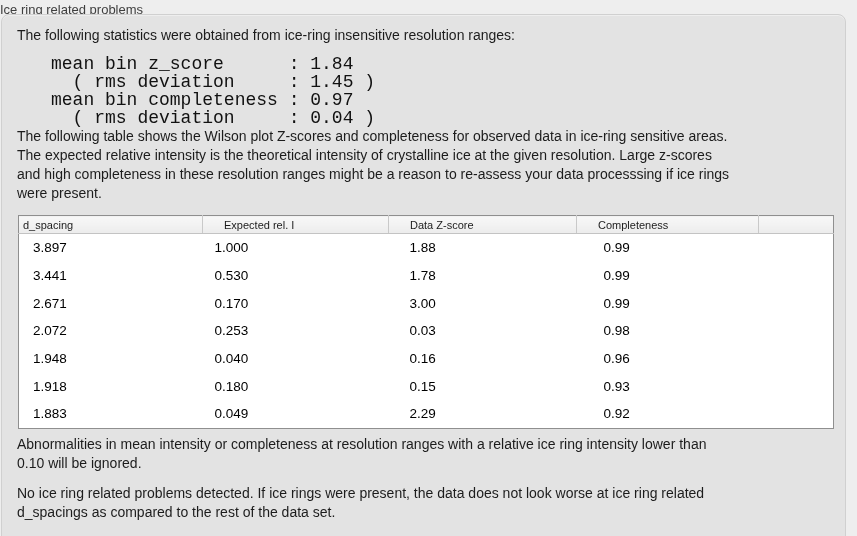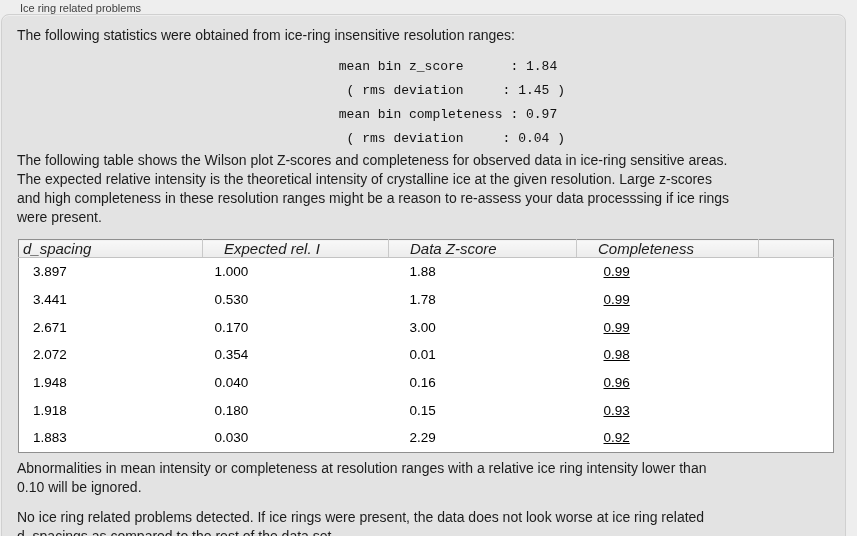--- a/index.html
+++ b/index.html
@@ -8,22 +8,22 @@
     width: 857px;
     height: 536px;
     overflow: hidden;
     background: #eeeeee;
     font-family: "Liberation Sans", sans-serif;
     color: #1c1c1c;
   }
   .window-title {
     position: absolute;
     top: 2px;
-    left: 20px;
-    font-size: 11px;
+    left: 0;
+    font-size: 13px;
     color: #3e3e3e;
   }
   .panel {
     position: absolute;
     top: 14px;
     left: 1px;
     width: 845px;
     height: 540px;
     background: #e3e3e3;
     border: 1px solid #d0d0d0;
@@ -33,65 +33,63 @@
   }
   .para {
     font-size: 14px;
     line-height: 19px;
     white-space: pre-line;
     margin: 0 0 0 15px;
   }
   .para-intro   { margin-top: 11px; }
   .stats-block {
     font-family: "Liberation Mono", "DejaVu Sans Mono", monospace;
-    font-size: 13px;
-    line-height: 24px;
+    font-size: 18px;
+    line-height: 18px;
     margin: 10px 0 0 49px;
     white-space: pre;
     color: #111;
-    text-align: center;
   }
   .para-table-desc { }
   .data-table-wrap {
     margin: 12px 0 0 16px;
   }
   table.data-table {
     border-collapse: collapse;
     table-layout: fixed;
     width: 815px;
     background: #ffffff;
     border: 1px solid #8f8f8f;
     font-size: 13.5px;
   }
   table.data-table thead th {
     background: linear-gradient(#f8f8f8, #ececec);
     font-weight: normal;
-    font-size: 15px;
+    font-size: 11px;
     text-align: left;
     height: 17px;
     padding: 0 0 0 21px;
     border-bottom: 1px solid #c3c3c3;
     border-left: 1px solid #c9c9c9;
     color: #1c1c1c;
     overflow: hidden;
     white-space: nowrap;
-    font-style: italic;
   }
   table.data-table thead th:first-child { border-left: none; padding-left: 4px; }
   table.data-table tbody td {
     height: 19.7px;
     padding: 4px;
     overflow: hidden;
     white-space: nowrap;
     color: #000;
   }
   table.data-table tbody td:nth-child(1) { padding-left: 14px; }
   table.data-table tbody td:nth-child(2) { padding-left: 12px; }
   table.data-table tbody td:nth-child(3) { padding-left: 21px; }
-  table.data-table tbody td:nth-child(4) { padding-left: 27px; text-decoration: underline; }
+  table.data-table tbody td:nth-child(4) { padding-left: 27px; }
   .para-ignore  { margin-top: 6px; }
   .para-result  { margin-top: 11px; }
 </style>
 </head>
 <body>
 
 <div class="window-title">Ice ring related problems</div>
 
 <div class="panel">
 
@@ -142,42 +140,42 @@
           </tr>
           <tr>
             <td>2.671</td>
             <td>0.170</td>
             <td>3.00</td>
             <td>0.99</td>
             <td></td>
           </tr>
           <tr>
             <td>2.072</td>
-            <td>0.354</td>
-            <td>0.01</td>
+            <td>0.253</td>
+            <td>0.03</td>
             <td>0.98</td>
             <td></td>
           </tr>
           <tr>
             <td>1.948</td>
             <td>0.040</td>
             <td>0.16</td>
             <td>0.96</td>
             <td></td>
           </tr>
           <tr>
             <td>1.918</td>
             <td>0.180</td>
             <td>0.15</td>
             <td>0.93</td>
             <td></td>
           </tr>
           <tr>
             <td>1.883</td>
-            <td>0.030</td>
+            <td>0.049</td>
             <td>2.29</td>
             <td>0.92</td>
             <td></td>
           </tr>
         </tbody>
     </table>
   </div>
 
   <div class="para para-ignore">Abnormalities in mean intensity or completeness at resolution ranges with a relative ice ring intensity lower than
 0.10 will be ignored.</div>

